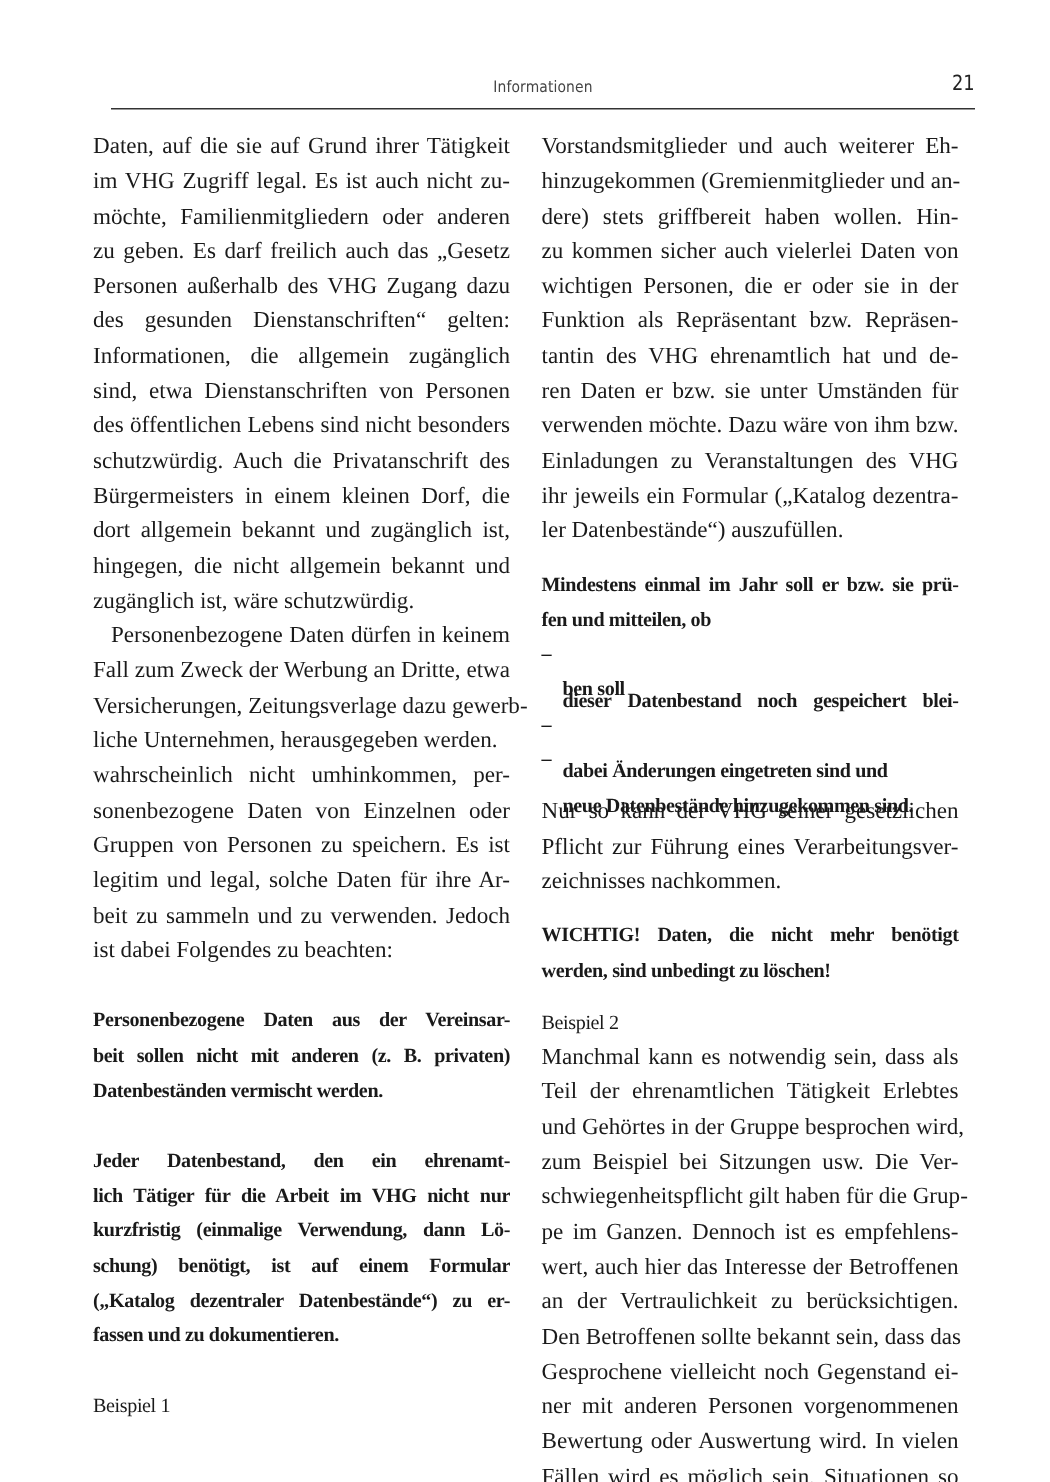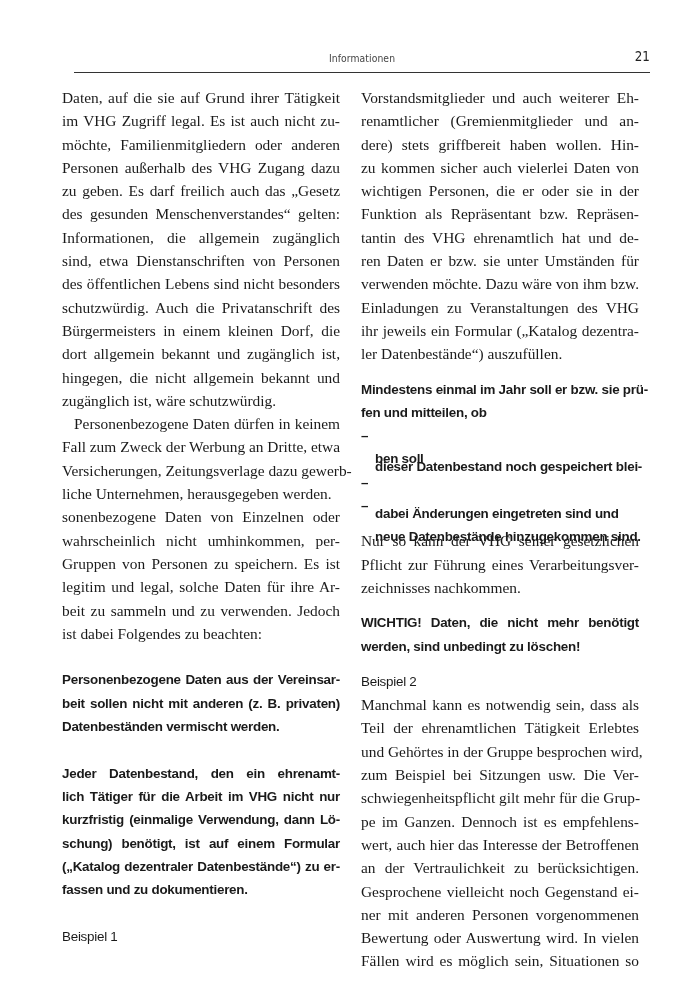--- a/index.html
+++ b/index.html
@@ -6,21 +6,21 @@
   body { width: 700px; height: 988px; position: relative; overflow: hidden; color: #1a1a1a; }
   .header { position: absolute; left: 74px; top: 48px; width: 576px; height: 24px; border-bottom: 1.2px solid #333; }
   .header .running-title { position: absolute; left: 0; right: 0; top: 4px; text-align: center; font-family: "DejaVu Sans", sans-serif; font-size: 10.5px; color: #444; letter-spacing: 0.1px; transform: scaleX(0.88); }
   .header .page-number { position: absolute; right: 0; top: 0px; font-family: "DejaVu Sans", sans-serif; font-size: 14px; color: #222; transform: scaleX(0.85); transform-origin: right; }
   .col { position: absolute; top: 86px; width: 278px; }
   .col.left { left: 62px; }
   .col.right { left: 361px; }
   .line { display: block; height: 23.3px; line-height: 23.3px; white-space: nowrap; font-family: "Liberation Serif", serif; font-size: 15.4px; text-align: justify; text-align-last: justify; }
   .line.last { text-align-last: left; }
   .line.indent { padding-left: 12px; }
-  .sans { font-family: Liberation Sans, sans-serif; font-size: 13.4px; letter-spacing: -0.25px; }
+  .sans { font-family: Liberation Serif, serif; font-size: 13.4px; letter-spacing: -0.25px; }
   .bold { font-weight: bold; }
   .gap { display: block; height: 23.3px; }
   .halfgap { display: block; height: 12px; }
   .bullet-line { display: flex; }
   .bullet-line .dash { width: 14px; flex: 0 0 14px; }
   .bullet-line .txt { flex: 1; margin-top: 31px; }
   .sub { padding-left: 14px; }
 </style>
 </head>
 <body>
@@ -28,41 +28,41 @@
 <div class="header">
   <div class="running-title">Informationen</div>
   <div class="page-number">21</div>
 </div>
 
 <div class="col left">
   <div>
     <span class="line">Daten, auf die sie auf Grund ihrer Tätigkeit</span>
     <span class="line">im VHG Zugriff legal. Es ist auch nicht zu-</span>
     <span class="line">möchte, Familienmitgliedern oder anderen</span>
+    <span class="line">zu geben. Es darf freilich auch das „Gesetz</span>
     <span class="line">Personen außerhalb des VHG Zugang dazu</span>
-    <span class="line">zu geben. Es darf freilich auch das „Gesetz</span>
-    <span class="line">des gesunden Menschenverstandes“ gelten:</span>
+    <span class="line">des gesunden Dienstanschriften“ gelten:</span>
     <span class="line">Informationen, die allgemein zugänglich</span>
     <span class="line">sind, etwa Dienstanschriften von Personen</span>
     <span class="line">des öffentlichen Lebens sind nicht besonders</span>
     <span class="line">schutzwürdig. Auch die Privatanschrift des</span>
     <span class="line">Bürgermeisters in einem kleinen Dorf, die</span>
     <span class="line">dort allgemein bekannt und zugänglich ist,</span>
     <span class="line">hingegen, die nicht allgemein bekannt und</span>
     <span class="line last">zugänglich ist, wäre schutzwürdig.</span>
   </div>
   <div>
     <span class="line indent">Personenbezogene Daten dürfen in keinem</span>
     <span class="line">Fall zum Zweck der Werbung an Dritte, etwa</span>
     <span class="line">Versicherungen, Zeitungsverlage dazu gewerb-</span>
     <span class="line last">liche Unternehmen, herausgegeben werden.</span>
   </div>
   <div>
+    <span class="line">wahrscheinlich nicht umhinkommen, per-</span>
     <span class="line">sonenbezogene Daten von Einzelnen oder</span>
-    <span class="line">wahrscheinlich nicht umhinkommen, per-</span>
     <span class="line">Gruppen von Personen zu speichern. Es ist</span>
     <span class="line">legitim und legal, solche Daten für ihre Ar-</span>
     <span class="line">beit zu sammeln und zu verwenden. Jedoch</span>
     <span class="line last">ist dabei Folgendes zu beachten:</span>
   </div>
   <span class="gap"></span>
   <div>
     <span class="line sans bold">Personenbezogene Daten aus der Vereinsar-</span>
     <span class="line sans bold">beit sollen nicht mit anderen (z. B. privaten)</span>
     <span class="line sans bold last">Datenbeständen vermischt werden.</span>
@@ -79,21 +79,21 @@
   <span class="gap"></span>
   <div>
     <span class="line sans last">Beispiel 1</span>
 
   </div>
 </div>
 
 <div class="col right">
   <div>
     <span class="line">Vorstandsmitglieder und auch weiterer Eh-</span>
-    <span class="line">renamtlicher (Gremienmitglieder und an-</span>
+    <span class="line">hinzugekommen (Gremienmitglieder und an-</span>
     <span class="line">dere) stets griffbereit haben wollen. Hin-</span>
     <span class="line">zu kommen sicher auch vielerlei Daten von</span>
     <span class="line">wichtigen Personen, die er oder sie in der</span>
     <span class="line">Funktion als Repräsentant bzw. Repräsen-</span>
     <span class="line">tantin des VHG ehrenamtlich hat und de-</span>
     <span class="line">ren Daten er bzw. sie unter Umständen für</span>
     <span class="line">verwenden möchte. Dazu wäre von ihm bzw.</span>
     <span class="line">Einladungen zu Veranstaltungen des VHG</span>
     <span class="line">ihr jeweils ein Formular („Katalog dezentra-</span>
     <span class="line last">ler Datenbestände“) auszufüllen.</span>
@@ -127,22 +127,23 @@
     <span class="line sans bold">WICHTIG! Daten, die nicht mehr benötigt</span>
     <span class="line sans bold last">werden, sind unbedingt zu löschen!</span>
   </div>
   <span class="halfgap"></span>
   <div>
     <span class="line sans last">Beispiel 2</span>
     <span class="line">Manchmal kann es notwendig sein, dass als</span>
     <span class="line">Teil der ehrenamtlichen Tätigkeit Erlebtes</span>
     <span class="line">und Gehörtes in der Gruppe besprochen wird,</span>
     <span class="line">zum Beispiel bei Sitzungen usw. Die Ver-</span>
-    <span class="line">schwiegenheitspflicht gilt mehr für die Grup-</span>
+    <span class="line">schwiegenheitspflicht gilt haben für die Grup-</span>
     <span class="line">pe im Ganzen. Dennoch ist es empfehlens-</span>
     <span class="line">wert, auch hier das Interesse der Betroffenen</span>
     <span class="line">an der Vertraulichkeit zu berücksichtigen.</span>
+    <span class="line">Den Betroffenen sollte bekannt sein, dass das</span>
     <span class="line">Gesprochene vielleicht noch Gegenstand ei-</span>
     <span class="line">ner mit anderen Personen vorgenommenen</span>
     <span class="line">Bewertung oder Auswertung wird. In vielen</span>
     <span class="line">Fällen wird es möglich sein, Situationen so</span>
   </div>
 </div>
 
 </body></html>

